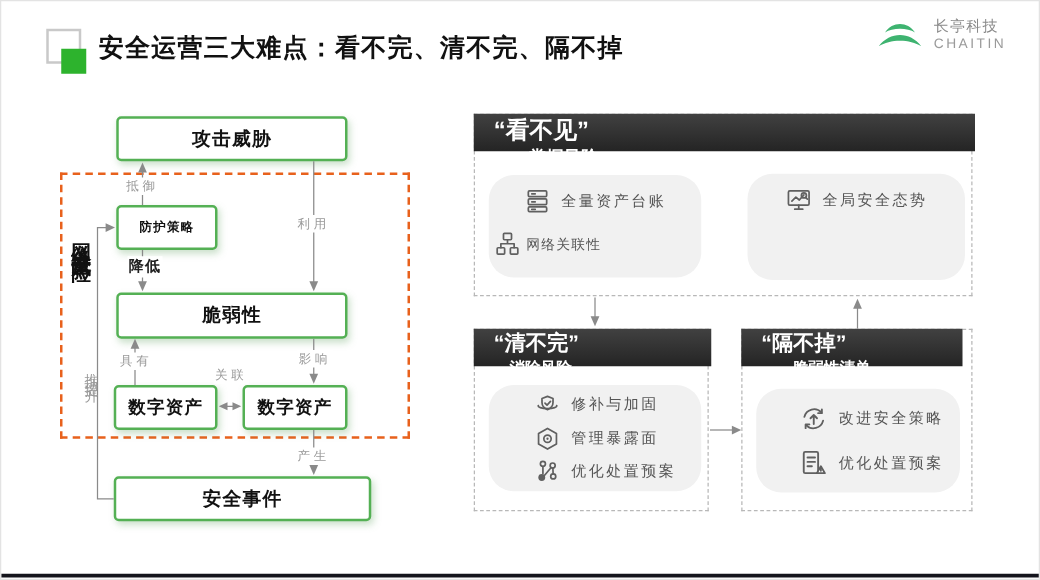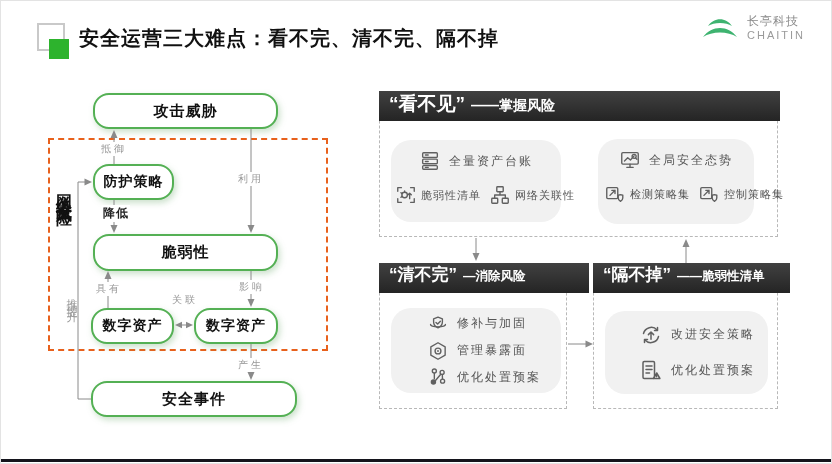--- a/index.html
+++ b/index.html
@@ -12,34 +12,34 @@
   .deco-sq-green{position:absolute;left:48px;top:38px;width:20px;height:20px;background:#2db32d;}
   .page-title{position:absolute;left:78px;top:24px;font-size:20px;font-weight:bold;color:#111;letter-spacing:1px;}
 
   
   .logo{position:absolute;right:26px;top:14px;display:flex;align-items:flex-start;gap:7px;}
   .logo-text{display:flex;flex-direction:column;line-height:1.15;}
   .logo-cn{font-size:12px;color:#8a8a8a;letter-spacing:1px;}
   .logo-en{font-size:11px;color:#9a9a9a;letter-spacing:2px;}
 
   
-  .gbox{position:absolute;background:#fff;border:2px solid #54b054;border-radius:16px;
+  .gbox{position:absolute;background:#fff;border:2px solid #54b054;border-radius:4px;
         box-shadow:2px 3px 6px rgba(110,170,110,.35);display:flex;align-items:center;justify-content:center;
         font-weight:bold;font-size:15px;color:#111;box-sizing:border-box;letter-spacing:1px;}
   .dashed-risk{position:absolute;left:47px;top:137px;width:280px;height:213px;border:2px dashed #e8611c;box-sizing:border-box;}
   .risk-label{position:absolute;left:52px;top:181px;writing-mode:vertical-rl;font-weight:bold;font-size:16px;letter-spacing:3px;color:#111;}
   .edge-label{position:absolute;transform:translateX(-50%);font-family:"Liberation Serif",serif;font-size:10px;color:#999;letter-spacing:3px;background:#fff;padding:0 1px;white-space:nowrap;}
   .edge-label.dark{color:#222;font-family:"Liberation Sans",sans-serif;font-weight:bold;font-size:12px;letter-spacing:1px;}
   .edge-label.vert{writing-mode:vertical-rl;transform:none;letter-spacing:4px;background:none;}
   .overlay{position:absolute;left:0;top:0;pointer-events:none;}
 
   
   .panel{position:absolute;border:1px dashed #b8b8b8;box-sizing:border-box;background:#fff;}
   .panel-header{position:absolute;left:-1px;top:-1px;background:linear-gradient(180deg,#414141,#242424);color:#fff;
-        display:flex;align-items:baseline;padding:0 10px;box-sizing:border-box;}
+        display:flex;align-items:baseline;padding:0 10px;box-sizing:border-box;flex-direction:column;}
   .ph-title{font-weight:bold;}
   .ph-sub{margin-left:6px;font-weight:bold;}
   .card{position:absolute;background:#f1f1f1;border-radius:20px;}
   .crow{display:flex;align-items:center;gap:8px;}
   .clabel{font-family:"Liberation Serif",serif;font-size:12px;color:#555;letter-spacing:2px;white-space:nowrap;}
   .icon{display:inline-flex;align-items:center;justify-content:center;}
   .icon svg{stroke:#606060;fill:none;stroke-width:1.5;stroke-linecap:round;stroke-linejoin:round;}
 </style>
 </head>
 <body>
@@ -60,21 +60,21 @@
     <span class="logo-text">
       <span class="logo-cn">长亭科技</span>
       <span class="logo-en">CHAITIN</span>
     </span>
   </div>
 
   <div class="dashed-risk"></div>
   <div class="risk-label">网络安全风险</div>
 
   <div class="gbox" style="left:92px;top:92px;width:185px;height:36px;">攻击威胁</div>
-  <div class="gbox" style="left:92px;top:163px;width:81px;height:36px;font-size:14px;">防护策略</div>
+  <div class="gbox" style="left:92px;top:163px;width:81px;height:36px;font-size:10px;">防护策略</div>
   <div class="gbox" style="left:92px;top:233px;width:185px;height:37px;">脆弱性</div>
   <div class="gbox" style="left:90px;top:307px;width:83px;height:36px;font-size:14px;">数字资产</div>
   <div class="gbox" style="left:193px;top:307px;width:84px;height:36px;font-size:14px;">数字资产</div>
   <div class="gbox" style="left:90px;top:380px;width:206px;height:36px;">安全事件</div>
 
   <svg class="overlay" width="832" height="464">
     <g stroke="#8a8a8a" stroke-width="1">
       <line x1="113" y1="163" x2="113" y2="135"></line>
       <line x1="250" y1="128" x2="250" y2="227"></line>
       <line x1="113" y1="199" x2="113" y2="227"></line>
@@ -130,81 +130,48 @@
             <line x1="7" y1="12.5" x2="10" y2="12.5"></line>
             <line x1="7" y1="19" x2="10" y2="19"></line>
         </svg>
       </span>
       <span class="clabel">全量资产台账</span>
     </div>
     <div class="crow" style="justify-content:space-between;padding:12px 6px 0 4px;">
       <span class="crow" style="gap:4px;">
         <span class="icon">
           <svg width="22" height="22" viewBox="0 0 24 24">
-            <path d="M3 8V4h4M21 8V4h-4M3 16v4h4M21 16v4h-4"></path>
-            <circle cx="10.5" cy="12" r="3"></circle>
-            <path d="M10.5 9V7.5M7.8 10.5l-1.3-1M7.8 13.5l-1.3 1"></path>
-            <path d="M16 16v-6M16 10l-1.8 1.8M16 10l1.8 1.8"></path>
-          </svg>
-        </span>
-        <span class="clabel" style="font-size:11px;letter-spacing:1px;">脆弱性清单</span>
-      </span>
-      <span class="crow" style="gap:4px;">
-        <span class="icon">
-          <svg width="22" height="22" viewBox="0 0 24 24">
             <rect x="8.5" y="3" width="7" height="5.5" rx="0.8"></rect>
             <rect x="3" y="15.5" width="6.5" height="5.5" rx="0.8"></rect>
             <rect x="14.5" y="15.5" width="6.5" height="5.5" rx="0.8"></rect>
             <path d="M12 8.5v3.5M6.2 15.5V12h11.6v3.5"></path>
           </svg>
         </span>
         <span class="clabel" style="font-size:11px;letter-spacing:1px;">网络关联性</span>
       </span>
     </div>
   </div>
 
-  <div class="card" style="left:597px;top:138px;width:156px;height:85px;">
+  <div class="card" style="left:597px;top:138px;width:174px;height:85px;">
     <div class="crow" style="justify-content:center;margin-top:10px;">
       <span class="icon">
         <svg width="22" height="22" viewBox="0 0 24 24">
           <rect x="3" y="4" width="18" height="12.5" rx="1.2"></rect>
           <path d="M12 16.5V20M8.5 20h7"></path>
           <polyline points="6,13 9.5,9.5 12.5,12 16.5,7.5"></polyline>
           <circle cx="16.5" cy="8" r="2.2"></circle>
           <path d="M18 9.7l1.5 1.5"></path>
         </svg>
       </span>
       <span class="clabel">全局安全态势</span>
     </div>
-    <div class="crow" style="justify-content:space-between;padding:12px 8px 0 6px;">
-      <span class="crow" style="gap:4px;">
-        <span class="icon">
-          <svg width="22" height="22" viewBox="0 0 24 24">
-            <rect x="3" y="5" width="12" height="12" rx="1.2"></rect>
-            <path d="M6.5 13.5L12 8M8.5 8H12v3.5"></path>
-            <path d="M15.5 13.2c1.8-.6 3.2-.6 5 0v3.2c0 1.9-1.4 3-2.5 3.6-1.1-.6-2.5-1.7-2.5-3.6z"></path>
-          </svg>
-        </span>
-        <span class="clabel" style="font-size:11px;letter-spacing:1px;">检测策略集</span>
-      </span>
-      <span class="crow" style="gap:4px;">
-        <span class="icon">
-          <svg width="22" height="22" viewBox="0 0 24 24">
-            <rect x="3" y="5" width="12" height="12" rx="1.2"></rect>
-            <path d="M6.5 13.5L12 8M8.5 8H12v3.5"></path>
-            <path d="M15.5 13.2c1.8-.6 3.2-.6 5 0v3.2c0 1.9-1.4 3-2.5 3.6-1.1-.6-2.5-1.7-2.5-3.6z"></path>
-          </svg>
-        </span>
-        <span class="clabel" style="font-size:11px;letter-spacing:1px;">控制策略集</span>
-      </span>
-    </div>
   </div>
 
   <div class="panel" style="left:378px;top:262px;width:188px;height:146px;">
-    <div class="panel-header" style="width:210px;height:30px;">
+    <div class="panel-header" style="width:190px;height:30px;">
       <span class="ph-title" style="font-size:17px;">“清不完”</span>
       <span class="ph-sub" style="font-size:12.5px;">—消除风险</span>
     </div>
   </div>
 
   <div class="card" style="left:390px;top:307px;width:170px;height:85px;display:flex;flex-direction:column;justify-content:space-evenly;padding-left:36px;box-sizing:border-box;">
     <div class="crow">
       <span class="icon">
         <svg width="22" height="22" viewBox="0 0 24 24">
           <path d="M12 4.5l4.8 1.8v3.6c0 3.3-2.3 5.2-4.8 6.2-2.5-1-4.8-2.9-4.8-6.2V6.3z"></path>
@@ -232,21 +199,21 @@
           <circle cx="7" cy="17.5" r="3" fill="#606060" stroke="none"></circle>
           <circle cx="17" cy="16.5" r="2.2"></circle>
           <path d="M8 8v6M16.7 9.2l.2 5M9.5 15.5l5.5-6.5"></path>
         </svg>
       </span>
       <span class="clabel">优化处置预案</span>
     </div>
   </div>
 
   <div class="panel" style="left:592px;top:262px;width:185px;height:146px;">
-    <div class="panel-header" style="width:197px;height:30px;">
+    <div class="panel-header" style="width:177px;height:30px;">
       <span class="ph-title" style="font-size:17px;">“隔不掉”</span>
       <span class="ph-sub" style="font-size:12.5px;">——脆弱性清单</span>
     </div>
   </div>
 
   <div class="card" style="left:604px;top:310px;width:163px;height:83px;display:flex;flex-direction:column;justify-content:space-evenly;padding-left:34px;box-sizing:border-box;">
     <div class="crow">
       <span class="icon">
         <svg width="24" height="24" viewBox="0 0 24 24">
           <path d="M4.5 10.5a8 8 0 0 1 13.6-3.6"></path>

